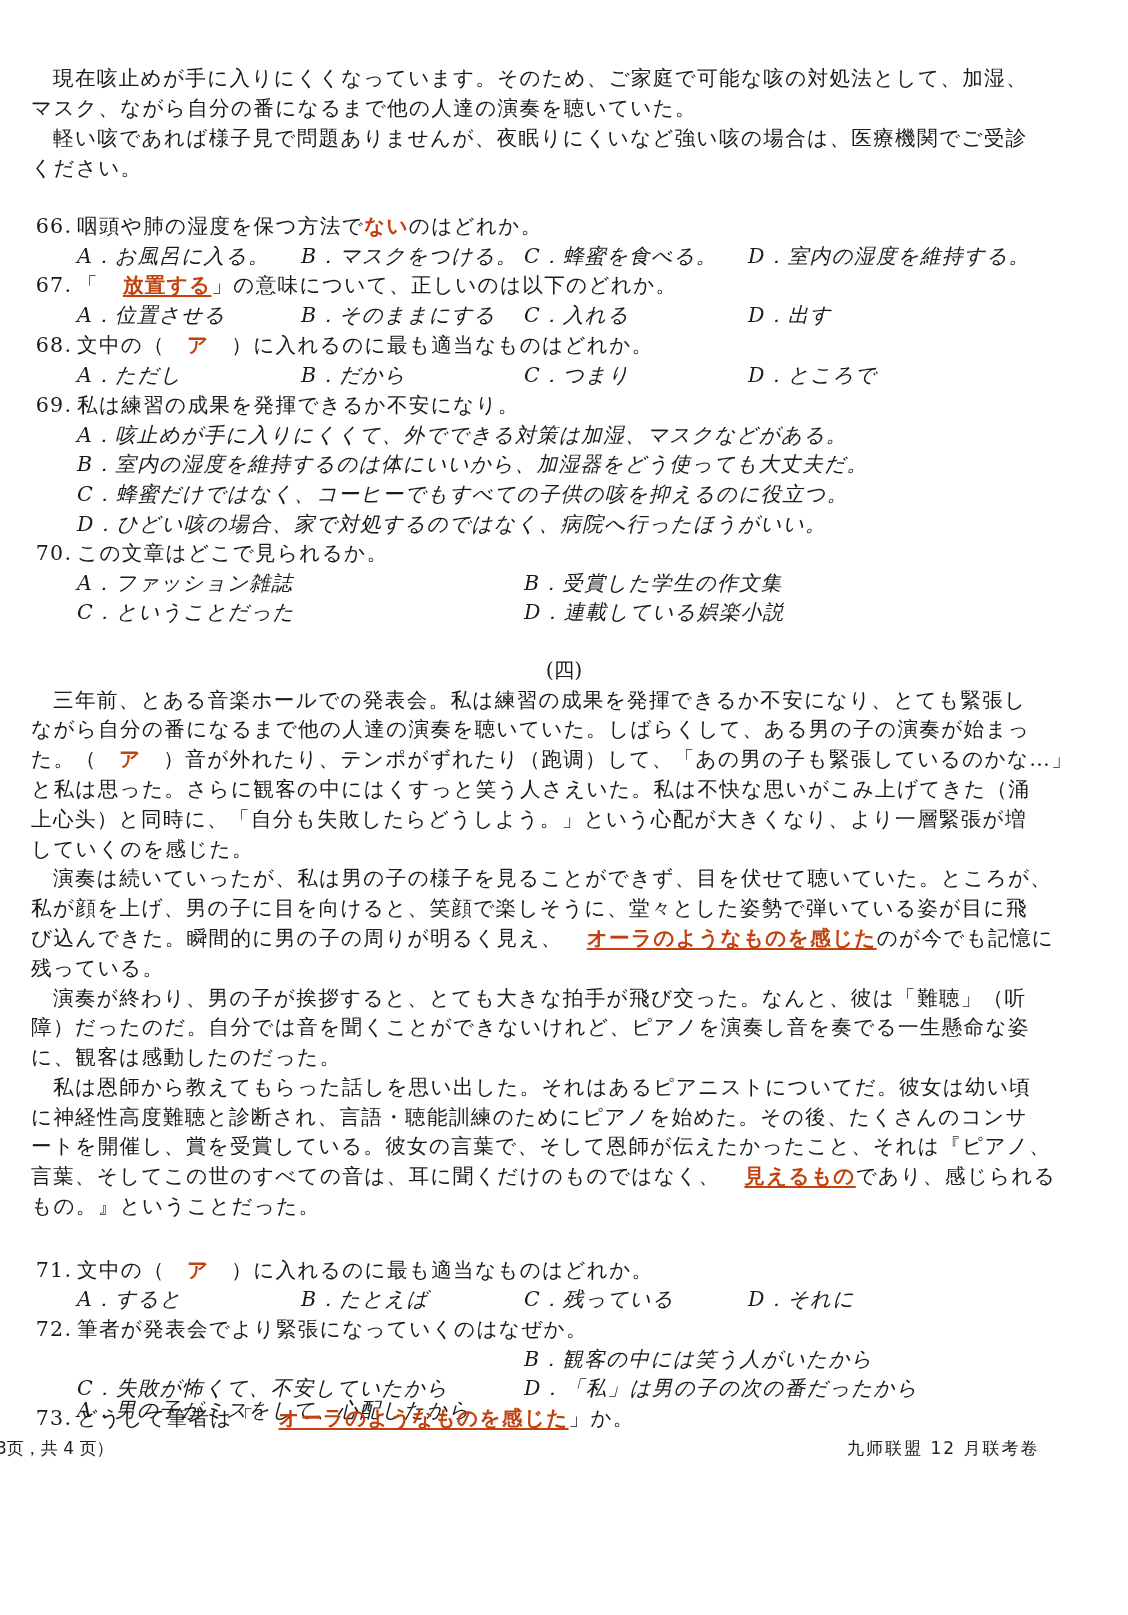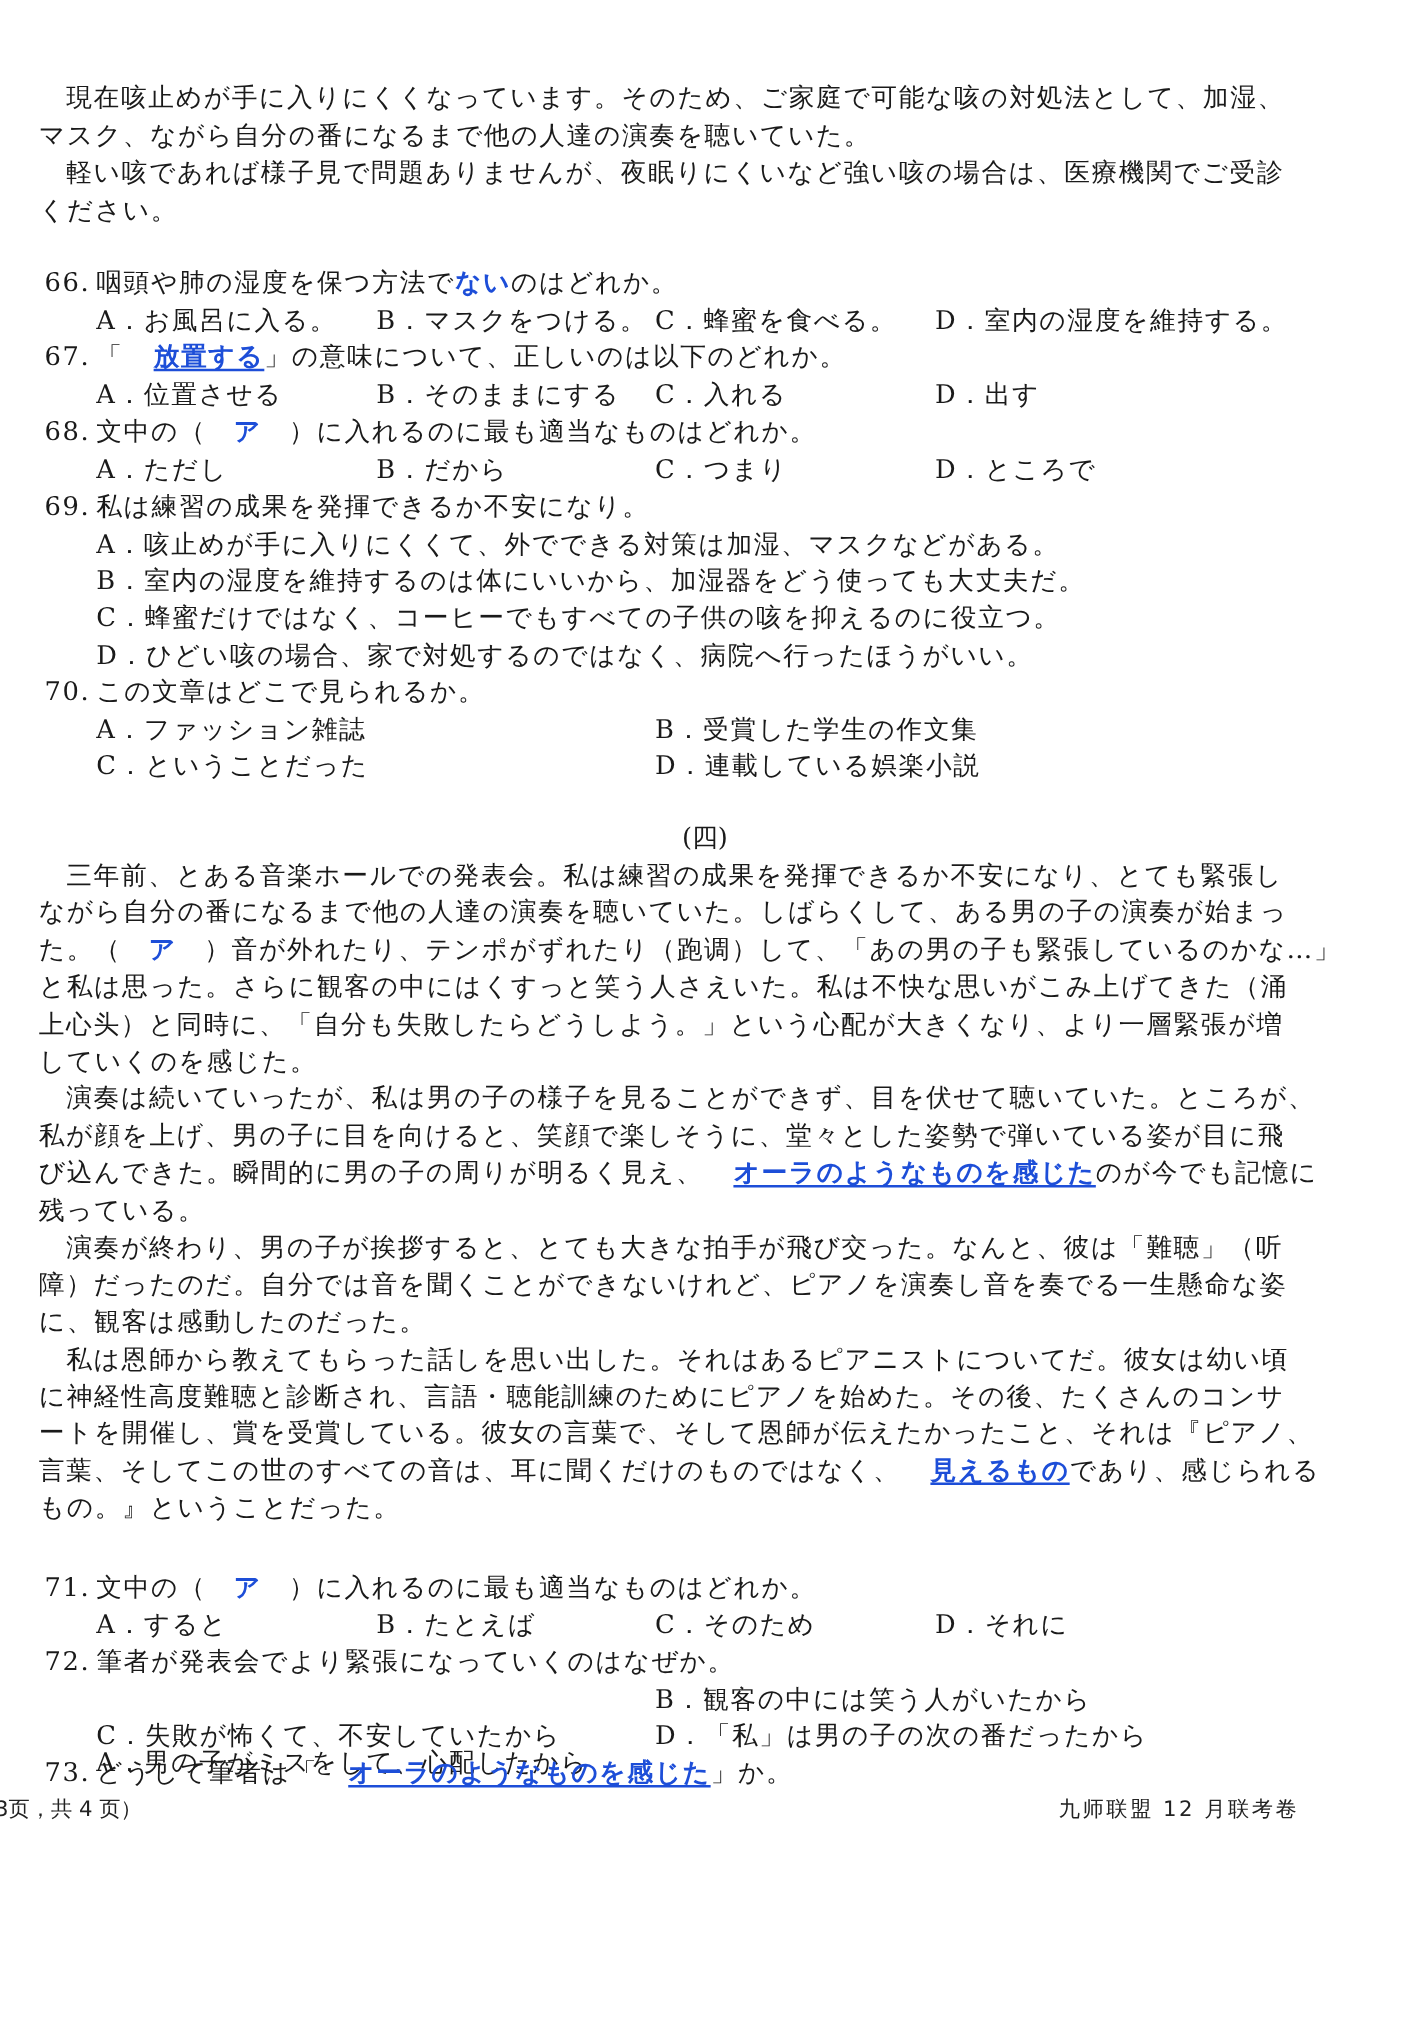--- a/index.html
+++ b/index.html
@@ -6,23 +6,23 @@
   body {
     width: 1128px; height: 1615px; position: relative; overflow: hidden;
     font-family: "DejaVu Serif", "Liberation Serif", serif;
     color: #1a1a1a;
   }
   .line {
     position: absolute; left: 31px; height: 30px; line-height: 30px;
     font-size: 20.6px; white-space: nowrap; letter-spacing: 1.3px;
   }
   .indent { text-indent: 22px; }
-  .opt { position: absolute; height: 30px; line-height: 30px; font-size: 20.6px; white-space: nowrap; letter-spacing: 1.3px; }
+  .opt { position: absolute; height: 30px; line-height: 30px; font-size: 20.6px; white-space: nowrap; letter-spacing: 1.3px; font-style: italic; }
   .qnum { display: inline-block; width: 46px; text-align: center; }
-  .b { font-weight: bold; color: #1d4ed8; }
+  .b { font-weight: bold; color: #c2410c; }
   .u { text-decoration: underline; text-underline-offset: 3px; margin-left: 24px; }
   .center { left: 0; width: 1128px; text-align: center; }
   .footer { position: absolute; font-family: "DejaVu Sans", "Liberation Sans", sans-serif; font-size: 17px; line-height: 30px; height: 30px; color: #222; white-space: nowrap; }
 </style>
 </head>
 <body>
 
 <div>
   <div class="line indent" style="top:63px">現在咳止めが手に入りにくくなっています。そのため、ご家庭で可能な咳の対処法として、加湿、</div>
   <div class="line" style="top:93px">マスク、ながら自分の番になるまで他の人達の演奏を聴いていた。</div>
@@ -102,21 +102,21 @@
   <div class="line" style="top:1161px"><span>言葉、そしてこの世のすべての音は、耳に聞くだけのものではなく、</span><span class="b u">見えるもの</span><span>であり、感じられる</span></div>
   <div class="line" style="top:1191px">もの。』ということだった。</div>
 </div>
 
 <div>
   <div class="line" style="top:1255px">
     <span class="qnum">71.</span><span>文中の（　</span><span class="b">ア</span><span>　）に入れるのに最も適当なものはどれか。</span>
   </div>
   <div class="opt" style="top:1284px;left:77px">A．すると</div>
   <div class="opt" style="top:1284px;left:301px">B．たとえば</div>
-  <div class="opt" style="top:1284px;left:524px">C．そのため</div>
+  <div class="opt" style="top:1284px;left:524px">C．残っている</div>
   <div class="opt" style="top:1284px;left:748px">D．それに</div>
 </div>
 
 <div>
   <div class="line" style="top:1314px">
     <span class="qnum">72.</span><span>筆者が発表会でより緊張になっていくのはなぜか。</span>
   </div>
   <div class="opt" style="top:1395px;left:77px">A．男の子がミスをして、心配したから</div>
   <div class="opt" style="top:1344px;left:524px">B．観客の中には笑う人がいたから</div>
   <div class="opt" style="top:1373px;left:77px">C．失敗が怖くて、不安していたから</div>

